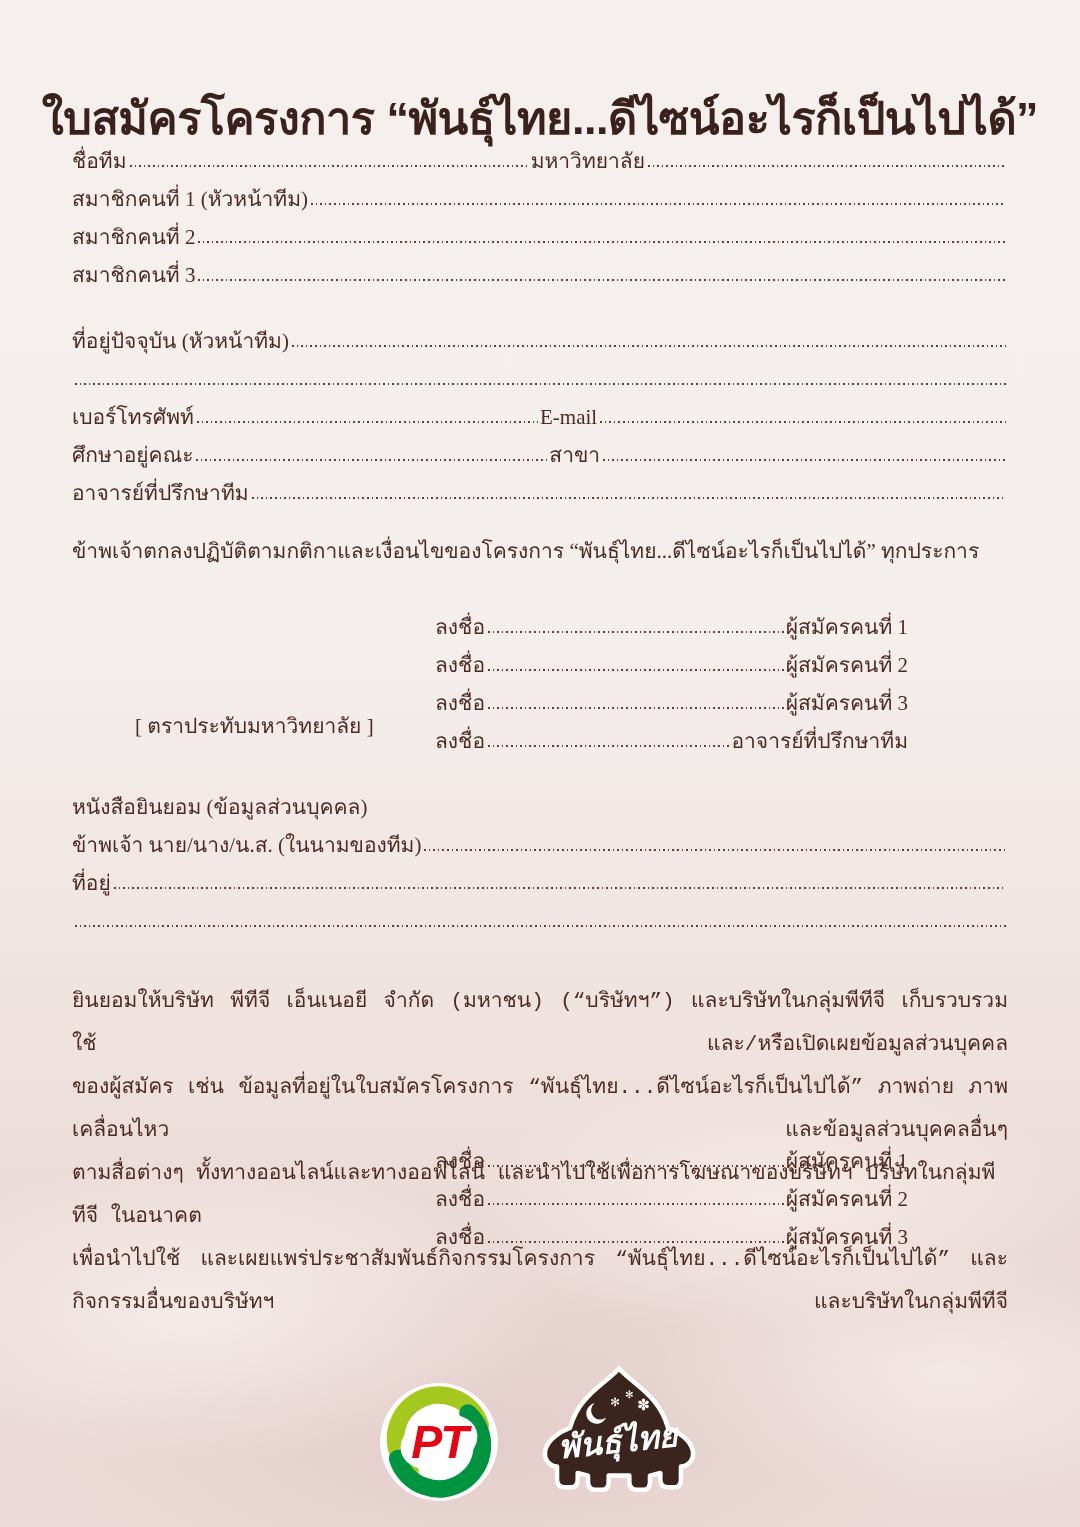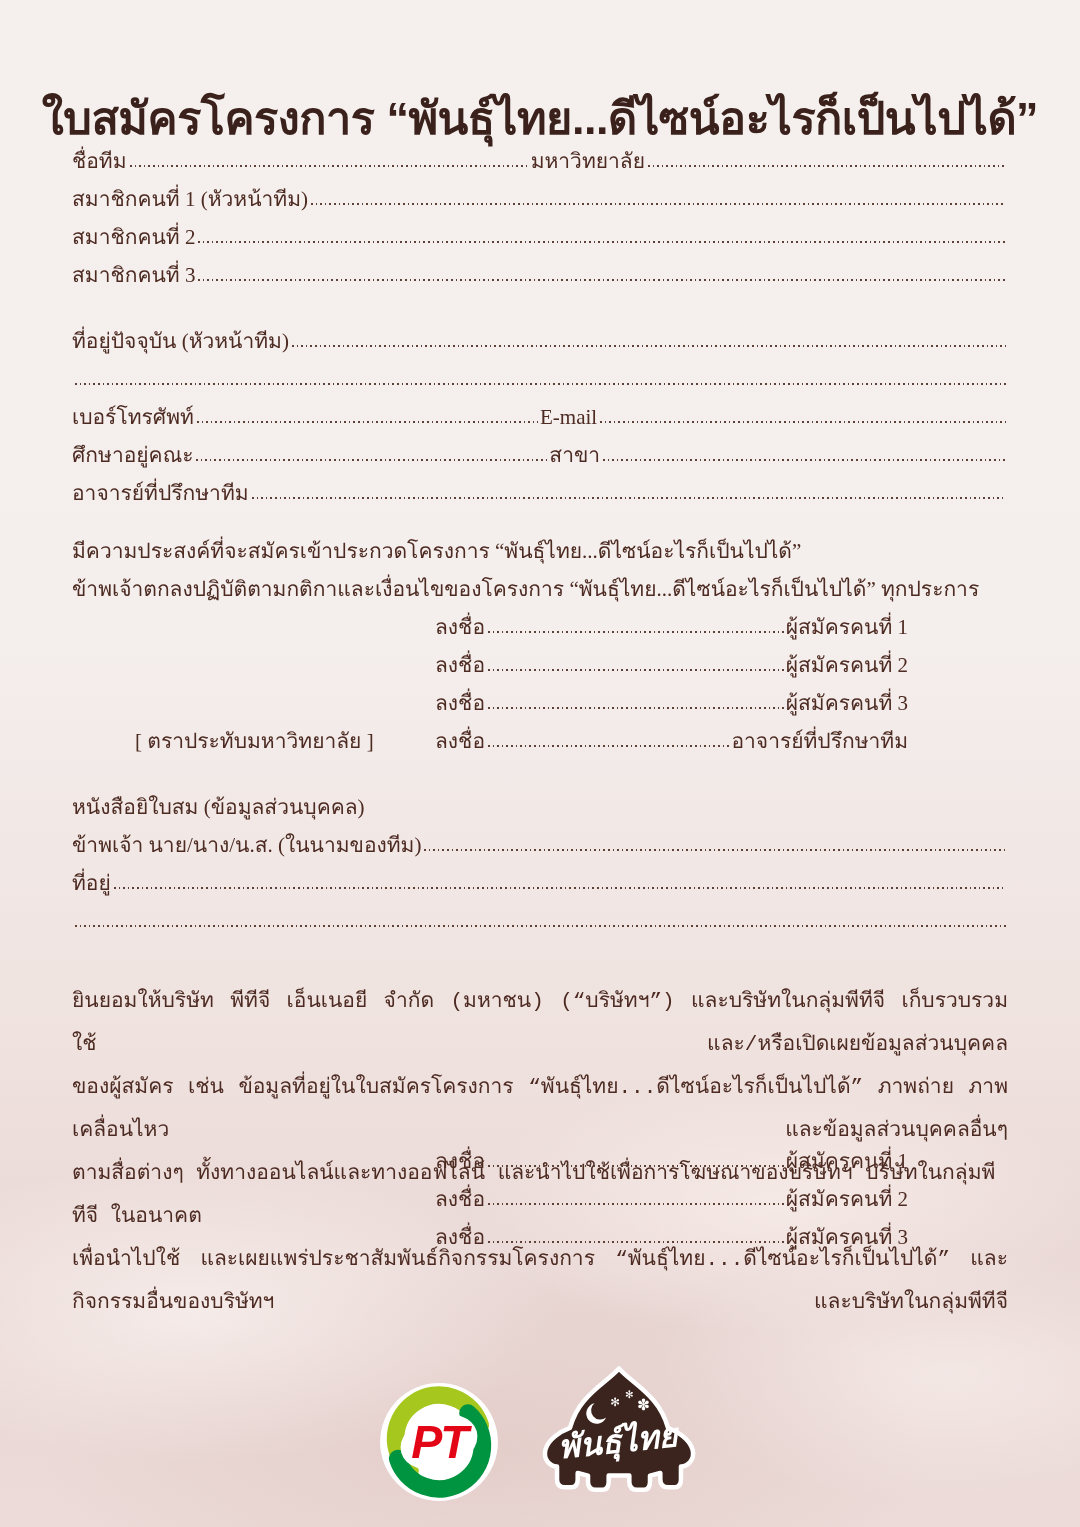--- a/index.html
+++ b/index.html
@@ -31,21 +31,21 @@
     font-size:21px; line-height:1.15;
   }
   .pair { display:flex; align-items:flex-end; }
   .lbl { white-space:nowrap; }
   .dots {
     flex:1 1 auto; height:2px; margin:0 2px 6px 3px;
     background: repeating-linear-gradient(to right, #5d4036 0 1.6px, transparent 1.6px 4.6px);
   }
   .row.dotsonly .dots { margin-bottom:6px; }
   .sigrow { margin-left:363px; width:473px; }
-  .stamp { position:absolute; left:63px; bottom:5px; }
+  .stamp { position:absolute; left:63px; bottom:20px; }
   .par { position:absolute; left:72px; width:936px; font-size:21px; }
   .parline { line-height:43px; text-align:justify; text-align-last:justify;font-family:Liberation Mono, monospace; }
   .parline.last { text-align:left; text-align-last:left; }
   .logos {
     position:absolute; top:1362px; left:0; width:100%;
     display:flex; justify-content:center; align-items:flex-end; gap:34px;
   }
 </style>
 </head>
 <body>
@@ -102,23 +102,20 @@
       <span class="dots"></span>
     </div>
     <div class="row">
       <span class="lbl">อาจารย์ที่ปรึกษาทีม</span>
       <span class="dots"></span>
     </div>
   </div>
 
   <div class="sec" style="top:530px">
     <div class="row">
-      <span class="lbl">มีความประสงค์ที่จะสมัครเข้าประกวดโครงการ “พันธุ์ไทย...ดีไซน์อะไรก็เป็นไปได้”</span>
-    </div>
-    <div class="row">
       <span class="lbl">ข้าพเจ้าตกลงปฏิบัติตามกติกาและเงื่อนไขของโครงการ “พันธุ์ไทย...ดีไซน์อะไรก็เป็นไปได้” ทุกประการ</span>
     </div>
   </div>
 
   <div class="sec" style="top:606px">
     <div class="row sigrow">
       <span class="lbl">ลงชื่อ</span>
       <span class="dots"></span>
       <span class="lbl">ผู้สมัครคนที่ 1</span>
     </div>
@@ -137,21 +134,21 @@
       <div class="pair" style="margin-left:363px; width:473px;">
         <span class="lbl">ลงชื่อ</span>
         <span class="dots"></span>
         <span class="lbl">อาจารย์ที่ปรึกษาทีม</span>
       </div>
     </div>
   </div>
 
   <div class="sec" style="top:786px">
     <div class="row">
-      <span class="lbl">หนังสือยิใบสม (ข้อมูลส่วนบุคคล)</span>
+      <span class="lbl">หนังสือยินยอม (ข้อมูลส่วนบุคคล)</span>
     </div>
     <div class="row">
       <span class="lbl">ข้าพเจ้า นาย/นาง/น.ส. (ในนามของทีม)</span>
       <span class="dots"></span>
     </div>
     <div class="row">
       <span class="lbl">ที่อยู่</span>
       <span class="dots"></span>
     </div>
     <div class="row dotsonly">

